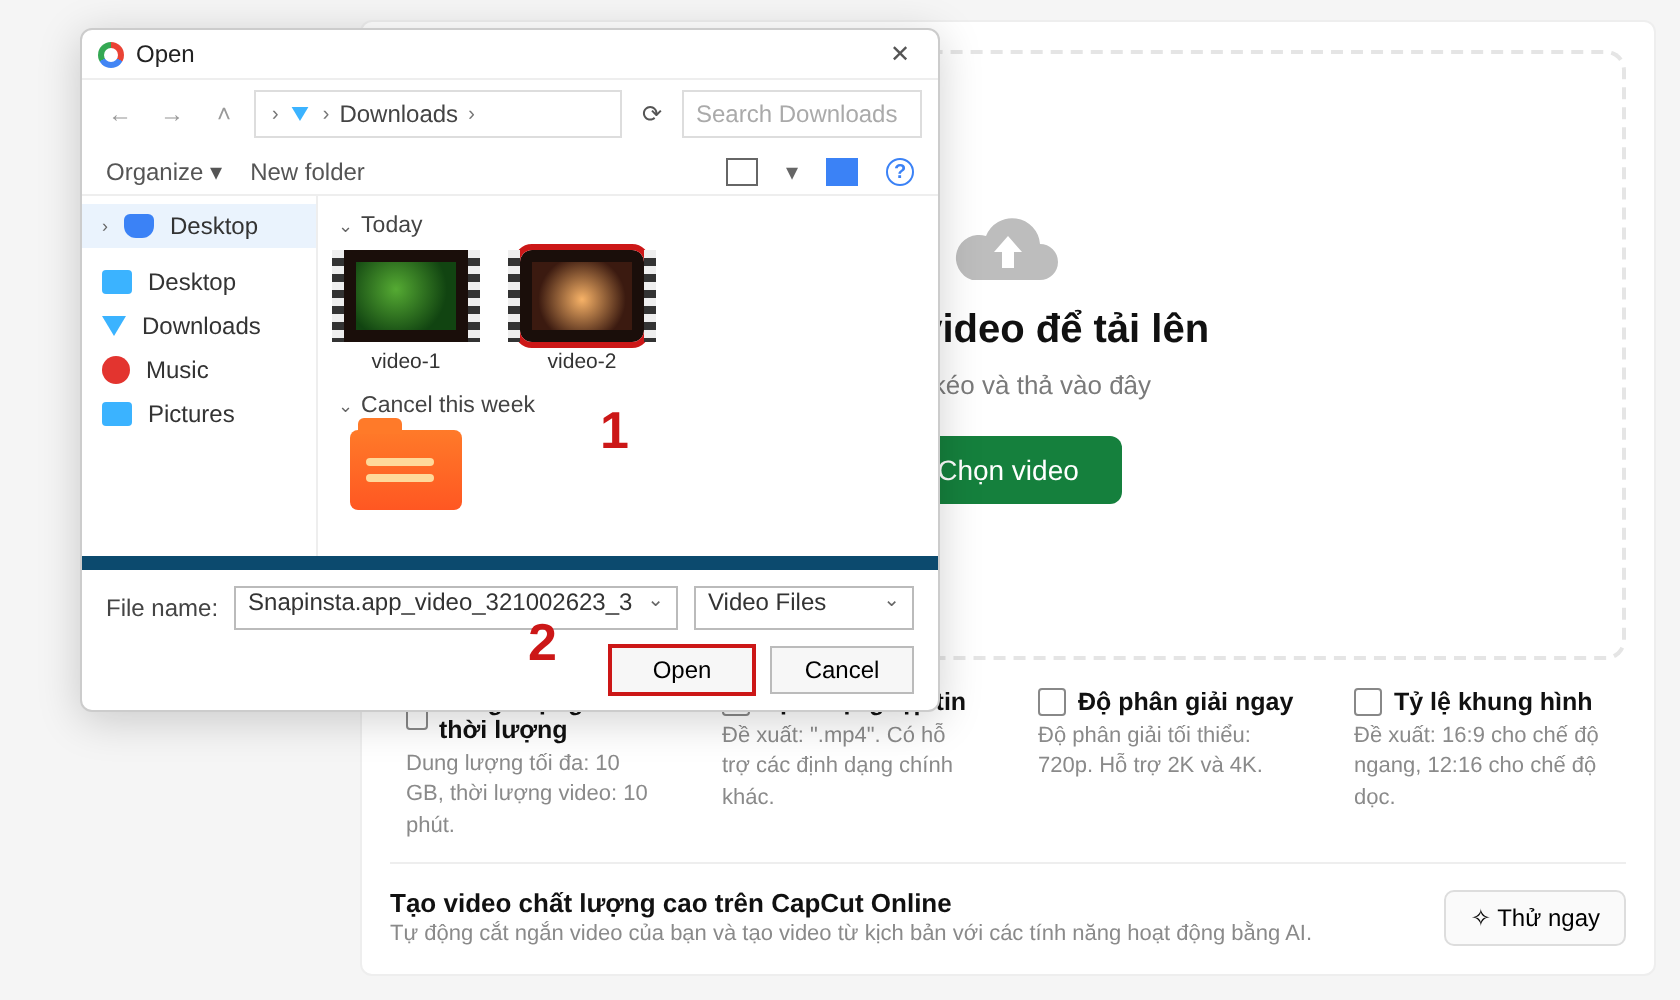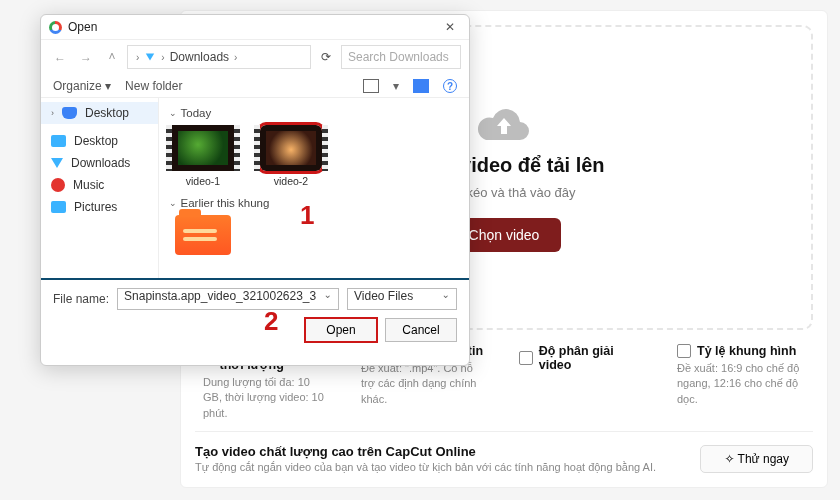--- a/index.html
+++ b/index.html
@@ -4,33 +4,33 @@
 <style>
 * { margin: 0; padding: 0; box-sizing: border-box; font-family: -apple-system, "Segoe UI", Arial, sans-serif; }
 body { background: #f5f5f5; width: 840px; height: 500px; position: relative; overflow: hidden; }
 
 
 .page { position: absolute; left: 180px; top: 10px; right: 12px; bottom: 12px; border: 1px solid #eee; border-radius: 6px; background: #fff; padding: 14px; display: flex; flex-direction: column; }
 .upload-card { flex: 1; border: 2px dashed #e5e5e5; border-radius: 10px; display: flex; flex-direction: column; align-items: center; justify-content: center; gap: 8px; }
 .cloud { color: #bdbdbd; }
 .upload-title { font-size: 20px; font-weight: 600; color: #111; }
 .upload-sub { font-size: 13px; color: #7a7a7a; }
-.choose-btn { margin-top: 10px; background: #7f1d1d; color: #fff; border: none; border-radius: 6px; padding: 9px 22px; font-size: 14px; font-weight: 500; cursor: pointer; }
+.choose-btn { margin-top: 10px; background: #15803d; color: #fff; border: none; border-radius: 6px; padding: 9px 22px; font-size: 14px; font-weight: 500; cursor: pointer; }
 
 .info-row { display: flex; gap: 30px; padding: 14px 8px 10px 8px; }
 .info-col { flex: 1; }
 .info-h { display: flex; align-items: center; gap: 6px; font-size: 12.5px; font-weight: 600; color: #111; margin-bottom: 3px; }
 .info-ic { width: 14px; height: 14px; border: 1.5px solid #888; border-radius: 2px; display: inline-block; }
 .info-d { font-size: 11px; color: #8a8a8a; line-height: 1.4; }
 
 .promo-row { display: flex; align-items: center; border-top: 1px solid #eee; padding-top: 12px; gap: 16px; }
 .promo-txt { flex: 1; }
 .promo-t { font-size: 13px; font-weight: 600; color: #111; margin-bottom: 2px; }
 .promo-d { font-size: 11px; color: #8a8a8a; }
-.try-btn { border: 1px solid #ddd; background: #fafafa; border-radius: 5px; padding: 6px 23px; font-size: 12px; cursor: pointer; }
+.try-btn { border: 1px solid #ddd; background: #fafafa; border-radius: 5px; padding: 6px 12px; font-size: 12px; cursor: pointer; }
 
 
 .dialog { position: absolute; left: 40px; top: 14px; width: 430px; background: #fff; border: 1px solid #ccc; border-radius: 6px; box-shadow: 0 4px 22px rgba(0,0,0,.18); font-size: 12px; color: #222; }
 .dlg-title { display: flex; align-items: center; padding: 5px 8px; gap: 6px; border-bottom: 1px solid #eee; }
 .chrome-ic { width: 13px; height: 13px; border-radius: 50%; background: conic-gradient(#ea4335 0 120deg,#4285f4 0 240deg,#34a853 0); position: relative; }
 .chrome-ic::after{content:"";position:absolute;inset:3px;background:#fff;border-radius:50%;}
 .dlg-close { margin-left: auto; color: #555; cursor: pointer; padding: 0 6px; }
 
 .dlg-nav { display: flex; align-items: center; gap: 4px; padding: 5px 8px; }
 .nav-btn { width: 22px; height: 20px; display: flex; align-items: center; justify-content: center; color: #999; cursor: pointer; }
@@ -65,21 +65,21 @@
 .th-img { width: 62px; height: 46px; margin: 0 auto 4px; background:#1a0e0a; position: relative; }
 .th-img::before,.th-img::after{content:"";position:absolute;top:0;bottom:0;width:6px;background:repeating-linear-gradient(#eee 0 4px,#333 4px 8px);}
 .th-img::before{left:-6px;} .th-img::after{right:-6px;}
 .th-img .glow{position:absolute;inset:6px;background:radial-gradient(circle at 40% 40%,#5a3,#141 70%);}
 .th-img.v2 .glow{background:radial-gradient(circle at 50% 55%,#f7b267,#3b1a10 70%);}
 .thumb.sel .th-img { outline: 3px solid #cc1717; border-radius: 6px; }
 .folder-ic{width:56px;height:40px;margin:0 auto 4px;background:linear-gradient(#ff7a29,#ff5722);border-radius:4px;position:relative;}
 .folder-ic::before{content:"";position:absolute;top:-6px;left:4px;width:22px;height:8px;background:#ff7a29;border-radius:3px 3px 0 0;}
 .folder-ic .bar{position:absolute;left:8px;top:14px;width:34px;height:4px;background:#ffd99a;border-radius:2px;box-shadow:0 8px 0 #ffd99a;}
 
-.dlg-foot { padding: 8px 12px 23px; border-top: 2px solid #0c4a6e; }
+.dlg-foot { padding: 8px 12px 8px; border-top: 7px solid #0c4a6e; }
 .foot-row { display: flex; align-items: center; gap: 8px; margin-bottom: 8px; }
 .lbl { color: #444; }
 .sel-box { flex: 1; border: 1px solid #bbb; height: 22px; padding: 0 6px; display:flex; align-items:flex-start; justify-content:space-between; color:#333; cursor:pointer;}
 .sel-box .dd { color:#666; font-size:10px; }
 .sel-box.filter { flex: 0 0 110px; }
 .btn-row { display:flex; justify-content:flex-end; gap:8px; }
 .dlg-btn { min-width:72px; height:24px; border:1px solid #bbb; background:#f7f7f7; font-size:12px; cursor:pointer; }
 .dlg-btn.open { outline:2.5px solid #cc1717; outline-offset:-1px; }
 
 
@@ -110,22 +110,23 @@
     <div class="info-col">
       <div class="info-h">
           <span class="info-ic"></span>
           <span>Định dạng tập tin</span>
         </div>
       <div class="info-d">Đề xuất: ".mp4". Có hỗ trợ các định dạng chính khác.</div>
     </div>
     <div class="info-col">
       <div class="info-h">
           <span class="info-ic"></span>
-          <span>Độ phân giải video</span>
-        </div>
+          <span>Độ phân giải ngay</span>
+        </div>
+      <div class="info-d">Độ phân giải tối thiểu: 720p. Hỗ trợ 2K và 4K.</div>
     </div>
     <div class="info-col">
       <div class="info-h">
           <span class="info-ic"></span>
           <span>Tỷ lệ khung hình</span>
         </div>
       <div class="info-d">Đề xuất: 16:9 cho chế độ ngang, 12:16 cho chế độ dọc.</div>
     </div>
   </div>
 
@@ -212,21 +213,21 @@
         </div>
         <div class="thumb sel">
           <div class="th-img v2">
               <div class="glow"></div>
             </div>
           <div>video-2</div>
         </div>
       </div>
       <div class="grp-h" style="margin-top:10px">
           <span class="car">⌄</span>
-          <span>Earlier this khung</span>
+          <span>Cancel this week</span>
         </div>
       <div class="thumbs">
         <div class="thumb">
           <div class="folder-ic">
               <div class="bar"></div>
             </div>
         </div>
       </div>
     </div>
   </div>

